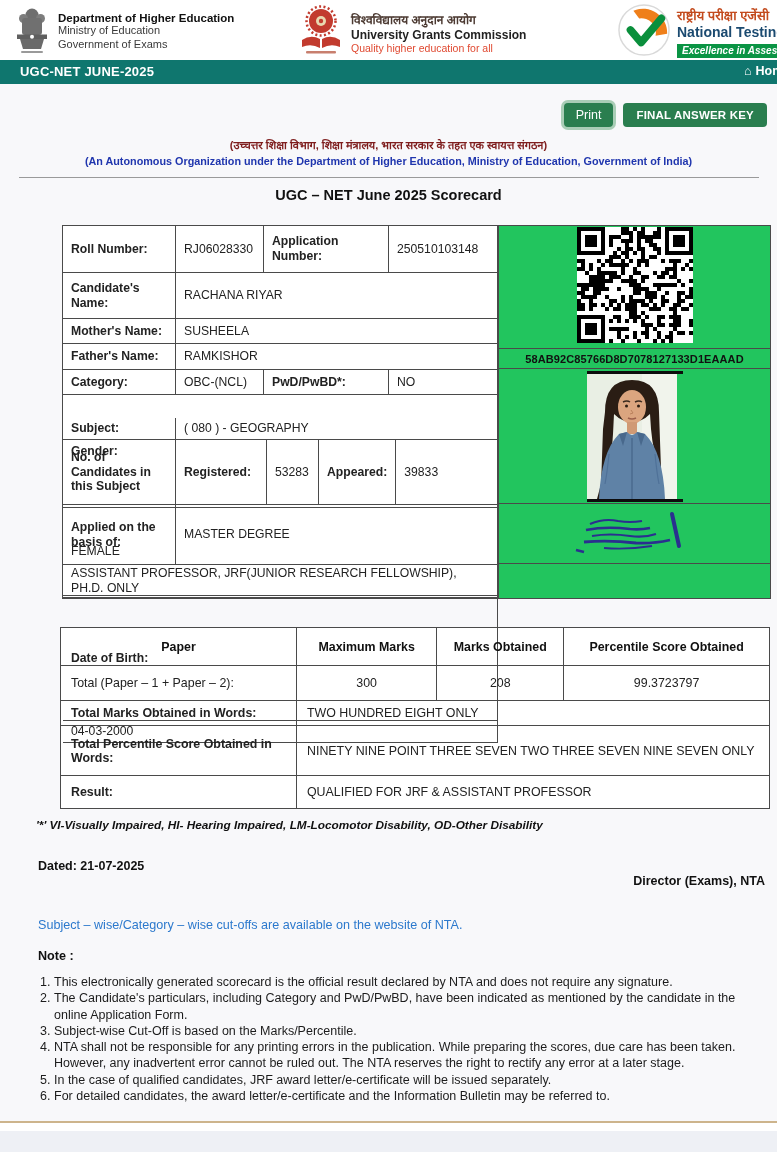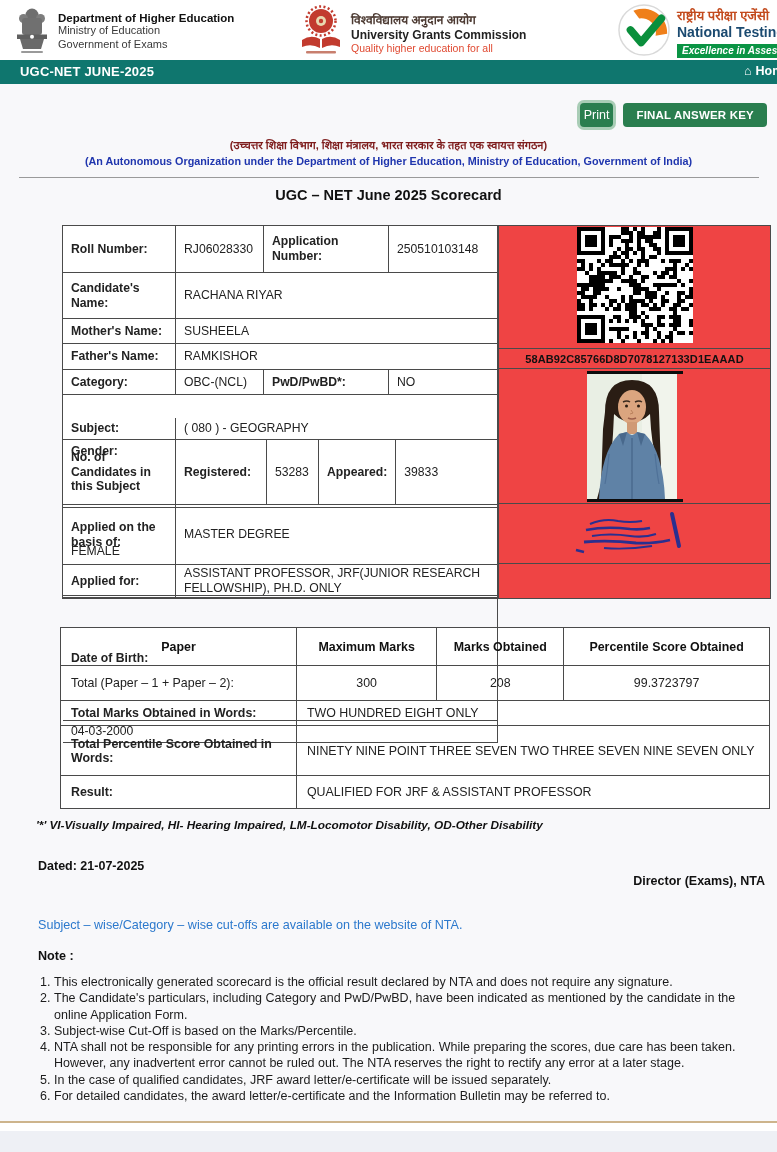--- a/index.html
+++ b/index.html
@@ -23,21 +23,21 @@
 
   
   .navbar { position:relative; height:24px; background:#0f766e; color:#fff; overflow:hidden; }
   .navbar .nav-title { position:absolute; left:20px; top:4px; font-size:13px; font-weight:bold; letter-spacing:.2px; }
   .navbar .home-link { position:absolute; left:744px; top:4px; font-size:12.5px; font-weight:bold; white-space:nowrap; display:flex; gap:4px; align-items:center; }
 
   
   .content { position:relative; }
   .btn-row { display:flex; justify-content:flex-end; gap:10px; padding:19px 10px 0 0; }
   .btn { border:none; color:#fff; background:#2a7e4f; border-radius:4px; cursor:pointer; font-family:"Liberation Sans", sans-serif; }
-  .btn-print { font-size:12.5px; padding:5px 4px; box-shadow:0 0 0 3px #a9cdb6; margin-left:3px; }
+  .btn-print { font-size:12.5px; padding:5px 12px; box-shadow:0 0 0 3px #a9cdb6; margin-left:3px; }
   .btn-fak { font-size:11.5px; font-weight:bold; padding:5px 13px; letter-spacing:.2px; }
 
   .org-hindi { margin-top:10px; text-align:center; font-size:11px; font-weight:bold; color:#7e1d1d; }
   .org-eng { margin-top:3px; text-align:center; font-size:10.8px; font-weight:bold; color:#2036ae; }
   .rule { margin:10px auto 0; width:740px; border:none; border-top:1px solid #9a9a9a; }
   .doc-title { margin-top:9px; text-align:center; font-size:14.5px; font-weight:bold; color:#111; }
 
   
   .info-wrap { display:flex; margin:22px 0 0 62px; width:709px; }
   .itable { width:436px; border:1px solid #4a4a4a; border-right:none; background:#fff; }
@@ -47,21 +47,21 @@
   .lbl { font-weight:bold; color:#101010; }
   .w-lbl { flex:0 0 113px; }
   .w-c2 { flex:0 0 88px; }
   .w-c3 { flex:0 0 125px; }
   .w-r2 { flex:0 0 91px; }
   .w-r3 { flex:0 0 52px; }
   .w-r4 { flex:0 0 75px; }
   .h47{height:47px;} .h46{height:46px;} .h25{height:25px;} .h26{height:26px;}
   .h23{height:23px;flex-direction:column;} .h22{height:22px;} .h65{height:65px;} .h60{height:60px;} .h33{height:33px;}
 
-  .rcol { width:273px; border:1px solid #4a4a4a; background:#ef4444; }
+  .rcol { width:273px; border:1px solid #4a4a4a; background:#22c55e; }
   .rcell { border-bottom:1px solid #4a4a4a; display:flex; align-items:center; justify-content:center; }
   .rcell:last-child { border-bottom:none; }
   .rc-qr { height:123px; }
   .rc-hash { height:20px; font-size:11px; font-weight:bold; color:#111; white-space:nowrap; letter-spacing:.1px; }
   .rc-photo { height:135px; }
   .rc-sign { height:60px; }
   .rc-empty { height:32px; }
   .photo-frame { width:96px; height:131px; border-top:3px solid #0c0c0c; border-bottom:3px solid #0c0c0c; }
 
   
@@ -210,21 +210,20 @@
           <div class="lbl w-r2">Registered:</div>
           <div class="w-r3">53283</div>
           <div class="lbl w-r4">Appeared:</div>
           <div>39833</div>
         </div>
         <div class="irow h60">
           <div class="lbl w-lbl">Applied on the basis of:</div>
           <div>MASTER DEGREE</div>
         </div>
         <div class="irow h33">
-          <div class="lbl w-lbl">Applied for:</div>
           <div>ASSISTANT PROFESSOR, JRF(JUNIOR RESEARCH FELLOWSHIP), PH.D. ONLY</div>
         </div>
       </div>
 
       <div class="rcol">
         <div class="rcell rc-qr">
             <div id="qr"><svg width="116" height="116" viewBox="0 0 116 116">
                 <rect width="116" height="116" fill="#fff"></rect>
                 <rect x="44" y="0" width="4" height="4" fill="#000"></rect>
                 <rect x="48" y="0" width="4" height="4" fill="#000"></rect>

